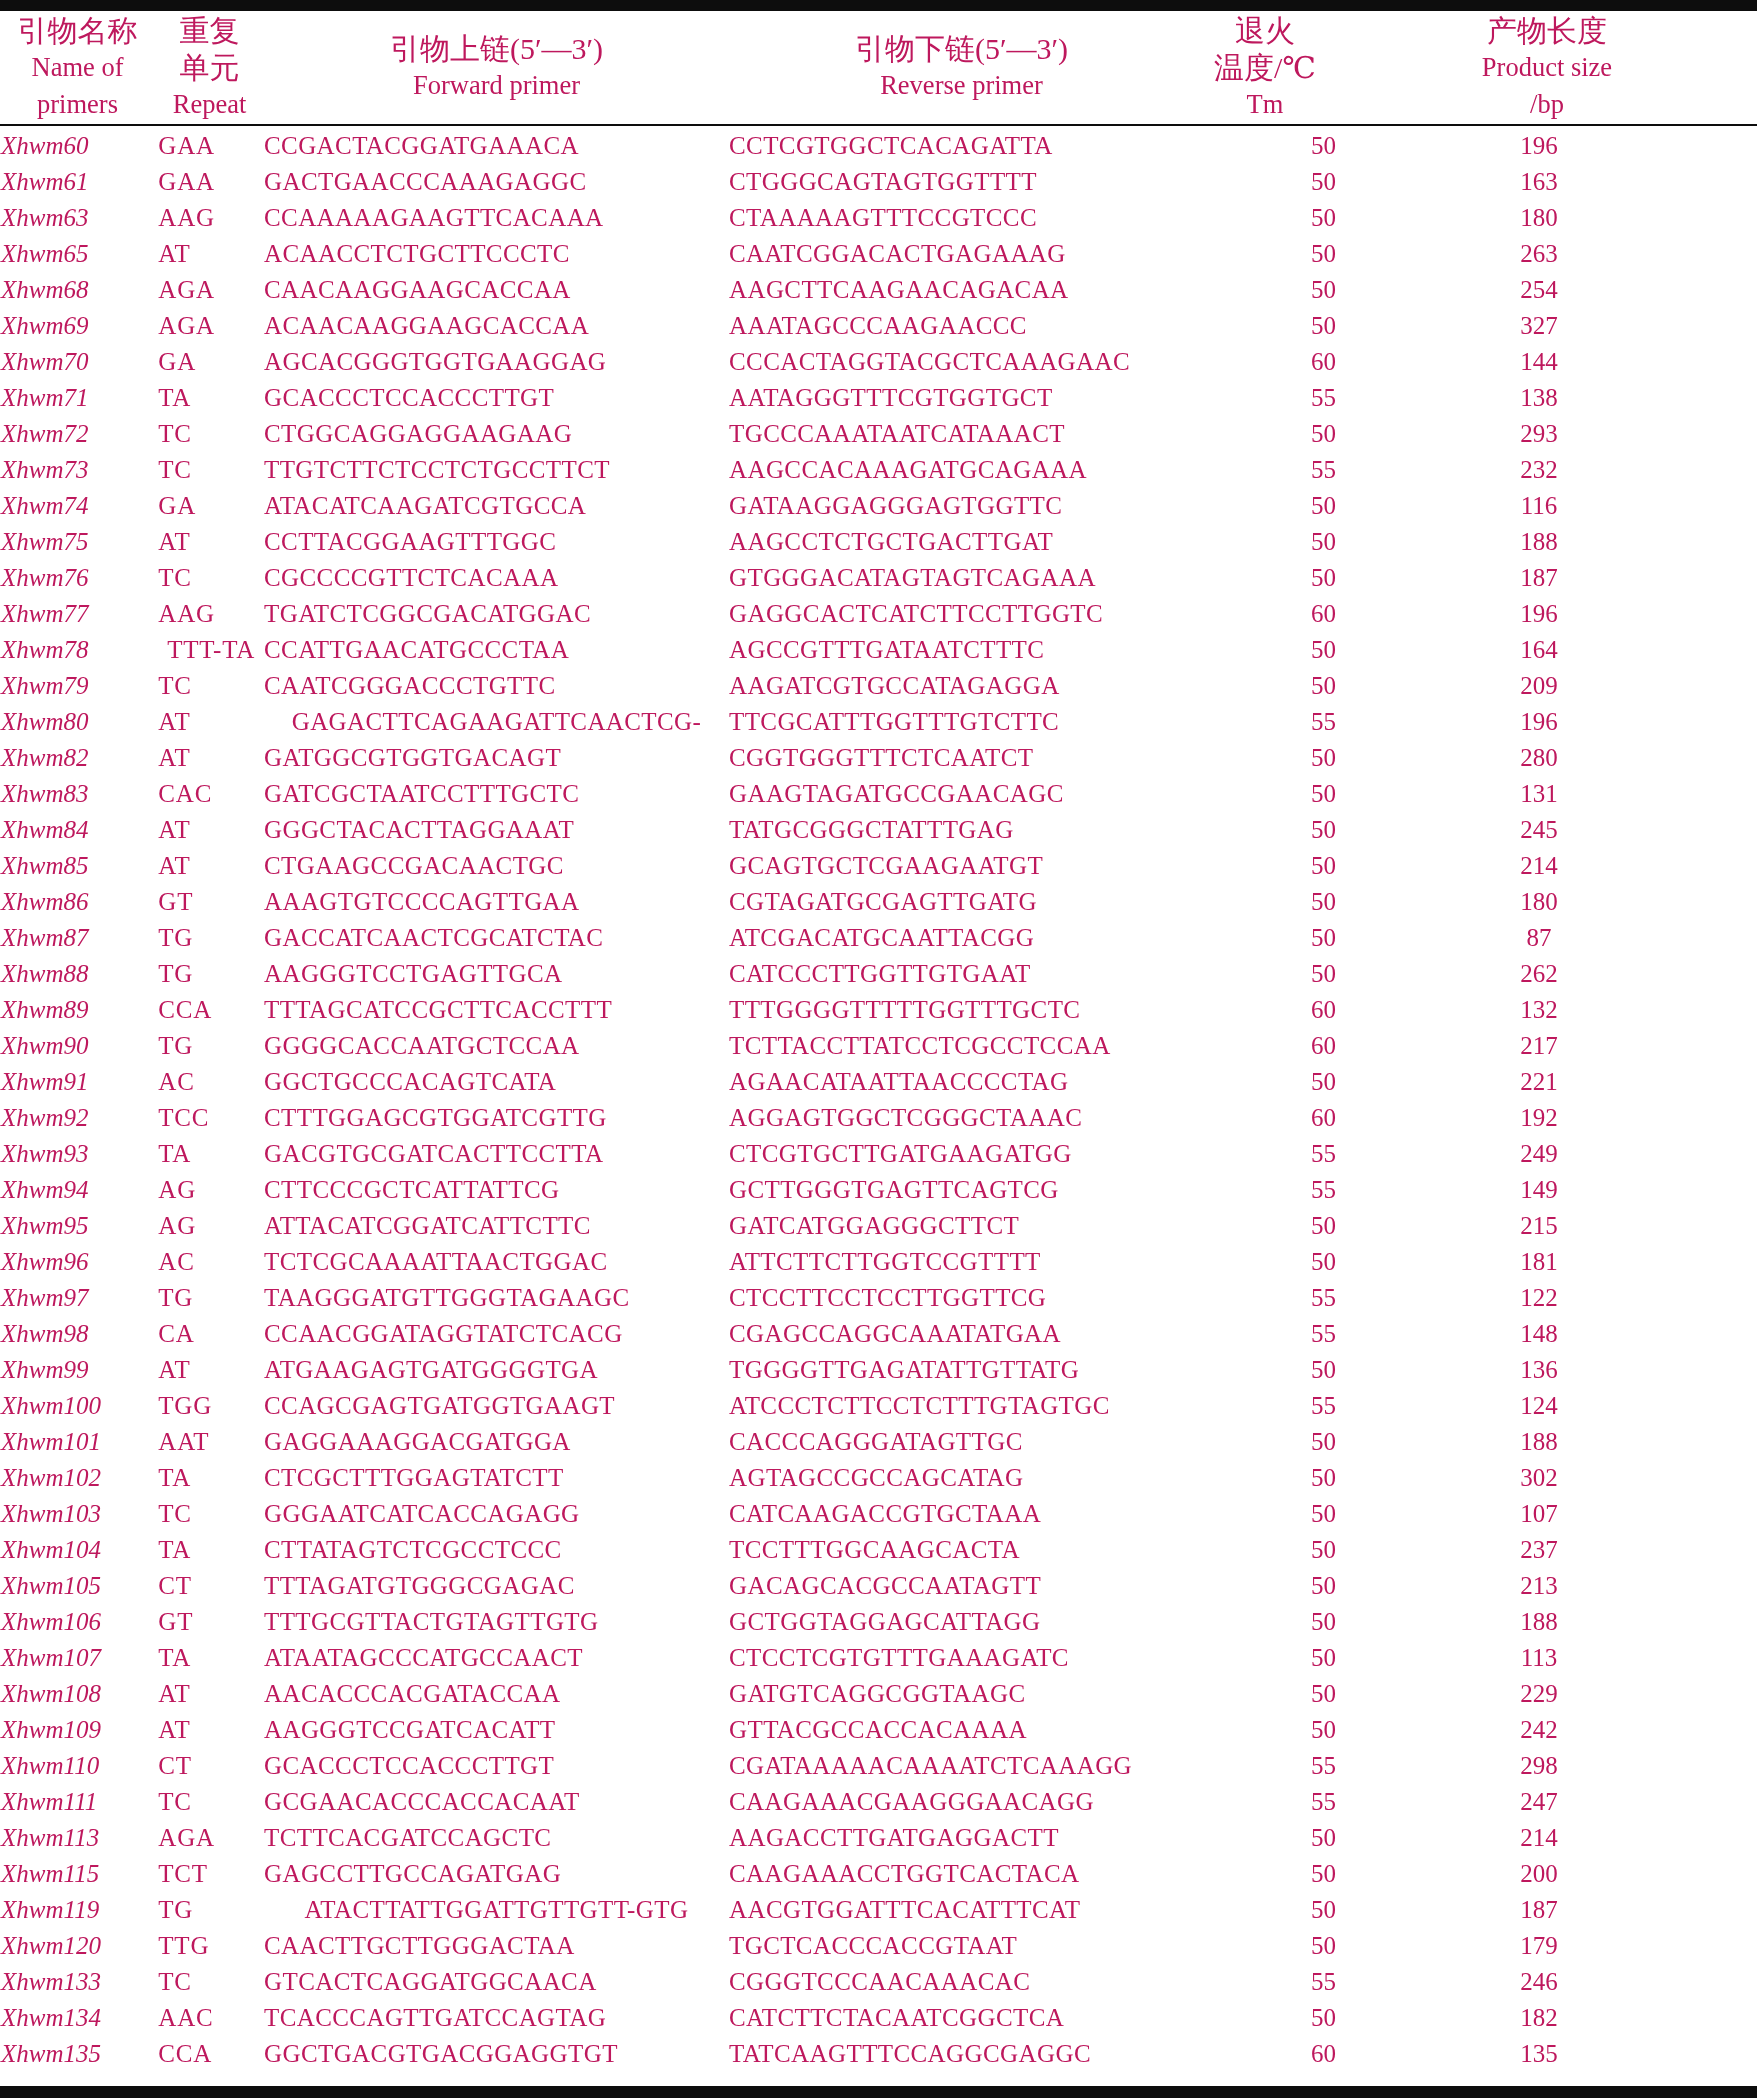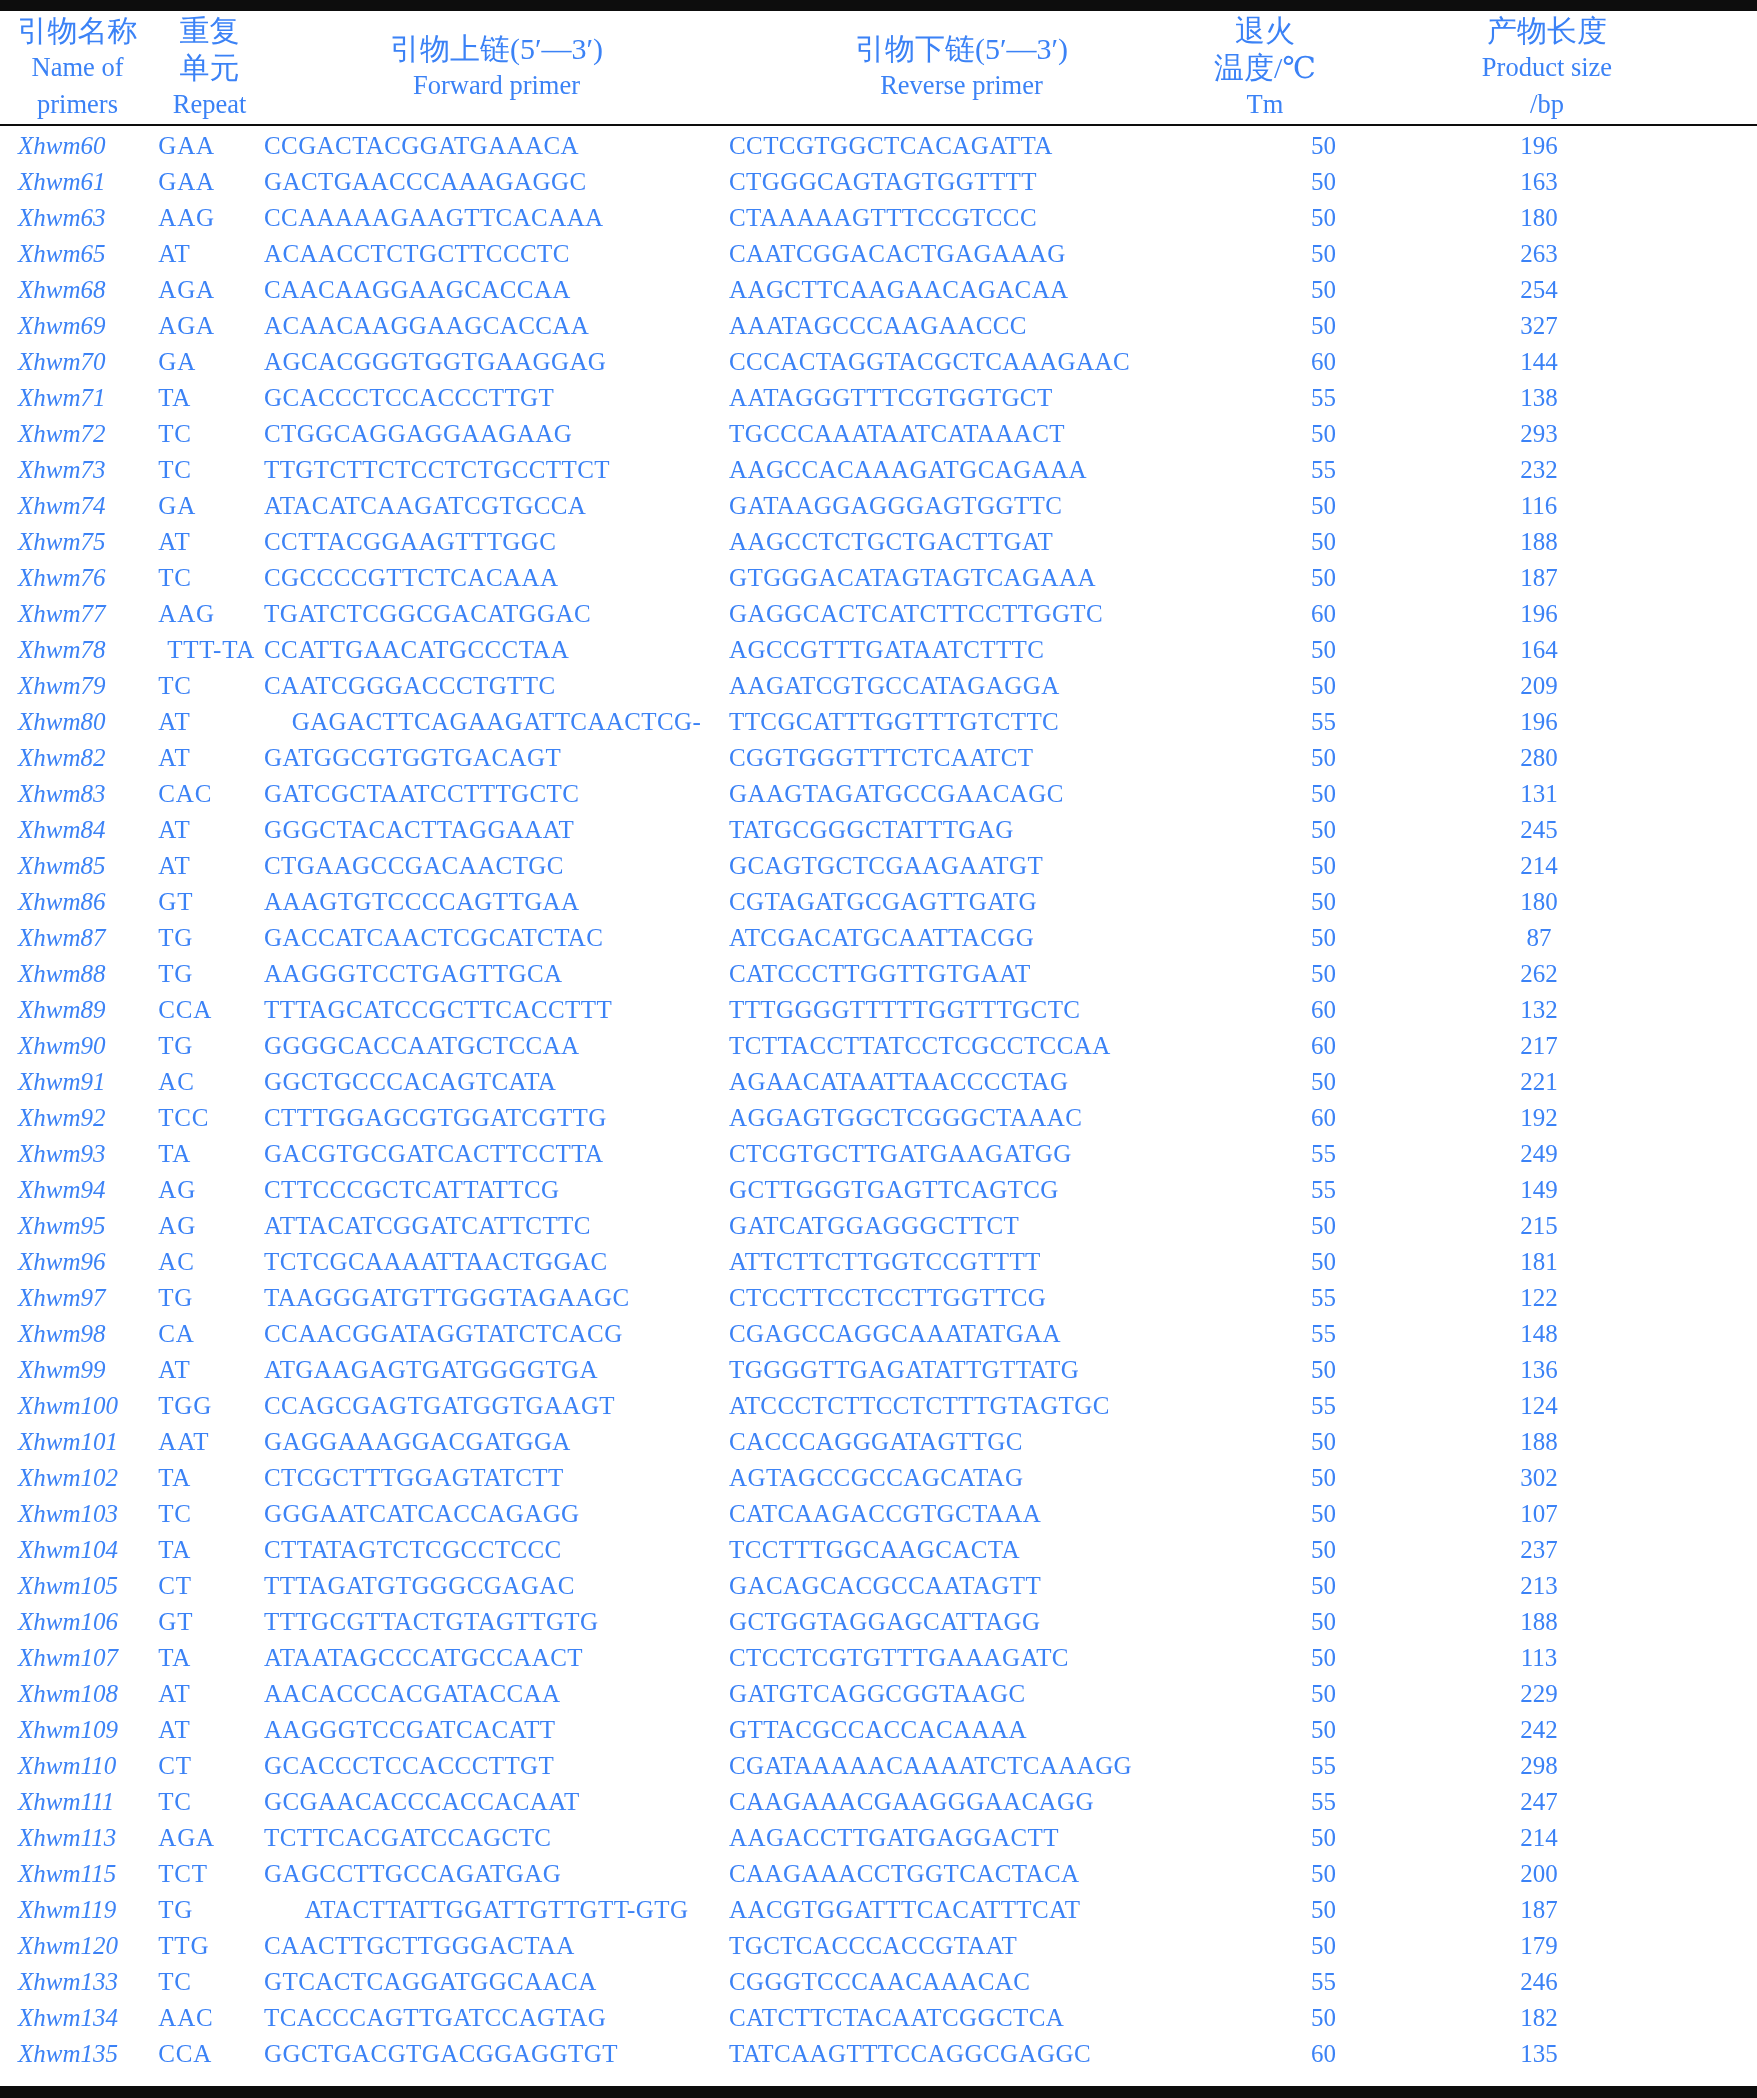--- a/index.html
+++ b/index.html
@@ -1,20 +1,20 @@
 <!DOCTYPE html>
 <html style="font-size:13.2px"><head>
 <meta charset="utf-8">
 <style>
   html,body{margin:0;padding:0;background:#ffffff;}
   #page{
     position:relative;
     width:1757px;height:2099px;
     background:#fff;
-    color:#3b82f6;
+    color:#be185d;
     font-family:"Liberation Serif","DejaVu Serif",serif;
     overflow:hidden;
   }
   .rule{position:absolute;left:0;width:1757px;background:#0d0d0d;}
   #top-rule{top:0;height:10.7px;}
   #bottom-rule{top:2086px;height:11.6px;}
 
   
   .cols{
     display:grid;
@@ -30,21 +30,21 @@
   }
   .hcell{text-align:center;}
   .hline{line-height:37px;white-space:nowrap;}
   .hline.cjk{font-size:30px;}
   .hline.en{font-size:26.5px;}
 
   
   #tbody{position:absolute;top:128px;left:0;width:1757px;}
   .trow{height:36px;align-items:center;}
   .trow>div{white-space:nowrap;font-size:25px;}
-  .c-name{font-style:italic;padding-left:18px;}
+  .c-name{font-style:italic;padding-left:1px;}
   .c-repeat{padding-left:3.3px;letter-spacing:0.8px;}
   .c-fwd,.c-rev{letter-spacing:0.4px;}
   .c-tm{text-align:right;}
   .c-size{text-align:center;padding-right:16px;}
   
   .wrap2{display:flex;flex-direction:row;justify-content:center;}
   .wrap2 .seq-line{line-height:34px;height:34px;}
 </style>
 </head>
 <body>

